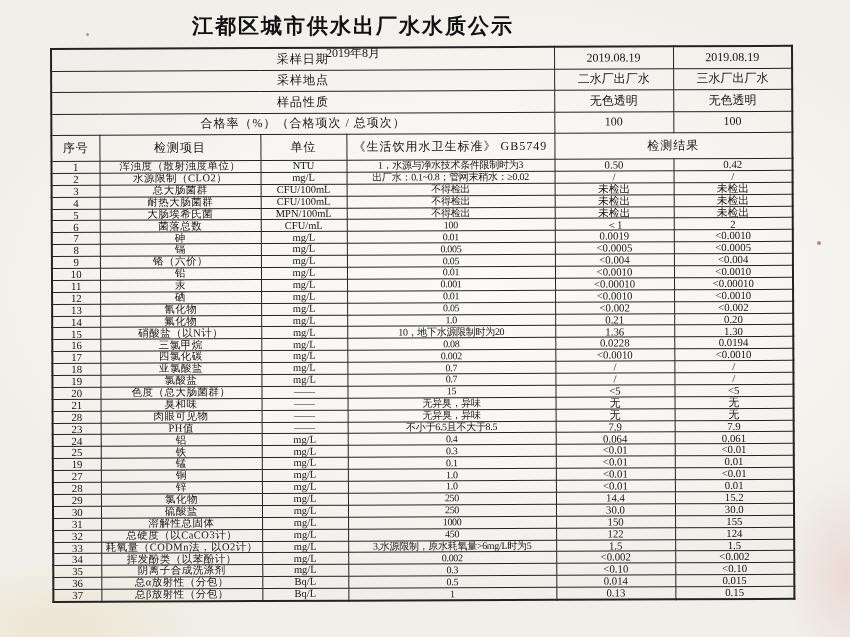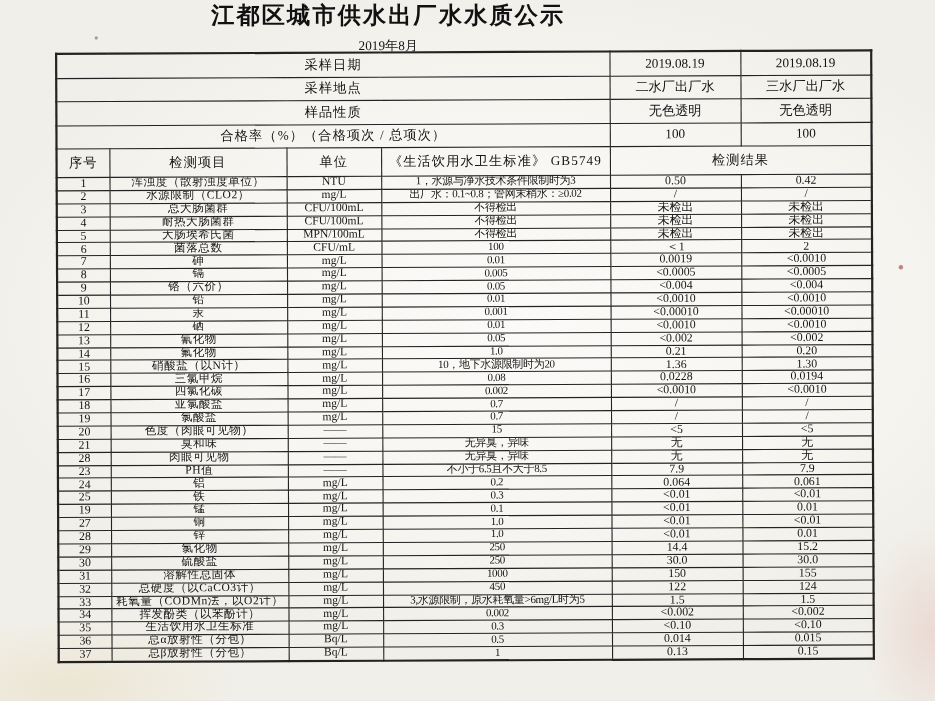--- a/index.html
+++ b/index.html
@@ -13,21 +13,21 @@
     background:
       radial-gradient(ellipse 220px 90px at 60px 625px, rgba(214,190,120,0.20), rgba(214,190,120,0) 70%),
       radial-gradient(ellipse 90px 140px at 848px 575px, rgba(205,120,110,0.18), rgba(205,120,110,0) 70%),
       radial-gradient(ellipse 500px 300px at 55% 45%, #fbfaf8 0%, #f7f6f2 60%, #f1efe9 100%);
     color:#161616;
   }
   .speck{position:absolute;border-radius:50%;}
   .speck-a{left:817px;top:241px;width:4px;height:4px;background:rgba(150,40,40,0.55);}
   .speck-b{left:86px;top:33px;width:3px;height:3px;background:rgba(80,80,80,0.5);}
 
-  .title-wrap{position:absolute;left:28px;top:0;width:650px;text-align:center;}
+  .title-wrap{position:absolute;left:28px;top:12px;width:650px;text-align:center;}
   .doc-title{
     font-family:"Liberation Sans","DejaVu Sans",sans-serif;
     font-weight:700;font-size:21px;letter-spacing:2px;color:#111;
   }
   .doc-subtitle{font-size:12px;margin-top:5px;color:#181818;}
 
   table.wq{
     position:absolute;left:50px;top:48px;width:741px;
     border-collapse:collapse;table-layout:fixed;
     transform:rotate(-0.25deg);transform-origin:top left;
@@ -250,21 +250,21 @@
         <tr>
           <td class="col-no">19</td>
           <td class="col-item">氯酸盐</td>
           <td class="col-unit">mg/L</td>
           <td class="col-standard">0.7</td>
           <td class="col-result">/</td>
           <td class="col-result">/</td>
         </tr>
         <tr>
           <td class="col-no">20</td>
-          <td class="col-item">色度（肉眼可见物）</td>
+          <td class="col-item">色度（总大肠菌群）</td>
           <td class="col-unit">——</td>
           <td class="col-standard">15</td>
           <td class="col-result">&lt;5</td>
           <td class="col-result">&lt;5</td>
         </tr>
         <tr>
           <td class="col-no">21</td>
           <td class="col-item">臭和味</td>
           <td class="col-unit">——</td>
           <td class="col-standard">无异臭，异味</td>
@@ -284,21 +284,21 @@
           <td class="col-item">PH值</td>
           <td class="col-unit">——</td>
           <td class="col-standard">不小于6.5且不大于8.5</td>
           <td class="col-result">7.9</td>
           <td class="col-result">7.9</td>
         </tr>
         <tr>
           <td class="col-no">24</td>
           <td class="col-item">铝</td>
           <td class="col-unit">mg/L</td>
-          <td class="col-standard">0.2</td>
+          <td class="col-standard">0.4</td>
           <td class="col-result">0.064</td>
           <td class="col-result">0.061</td>
         </tr>
         <tr>
           <td class="col-no">25</td>
           <td class="col-item">铁</td>
           <td class="col-unit">mg/L</td>
           <td class="col-standard">0.3</td>
           <td class="col-result">&lt;0.01</td>
           <td class="col-result">&lt;0.01</td>
@@ -370,21 +370,21 @@
         <tr>
           <td class="col-no">34</td>
           <td class="col-item">挥发酚类（以苯酚计）</td>
           <td class="col-unit">mg/L</td>
           <td class="col-standard">0.002</td>
           <td class="col-result">&lt;0.002</td>
           <td class="col-result">&lt;0.002</td>
         </tr>
         <tr>
           <td class="col-no">35</td>
-          <td class="col-item">生活饮用水卫生标准</td>
+          <td class="col-item">阴离子合成洗涤剂</td>
           <td class="col-unit">mg/L</td>
           <td class="col-standard">0.3</td>
           <td class="col-result">&lt;0.10</td>
           <td class="col-result">&lt;0.10</td>
         </tr>
         <tr>
           <td class="col-no">36</td>
           <td class="col-item">总α放射性（分包）</td>
           <td class="col-unit">Bq/L</td>
           <td class="col-standard">0.5</td>

